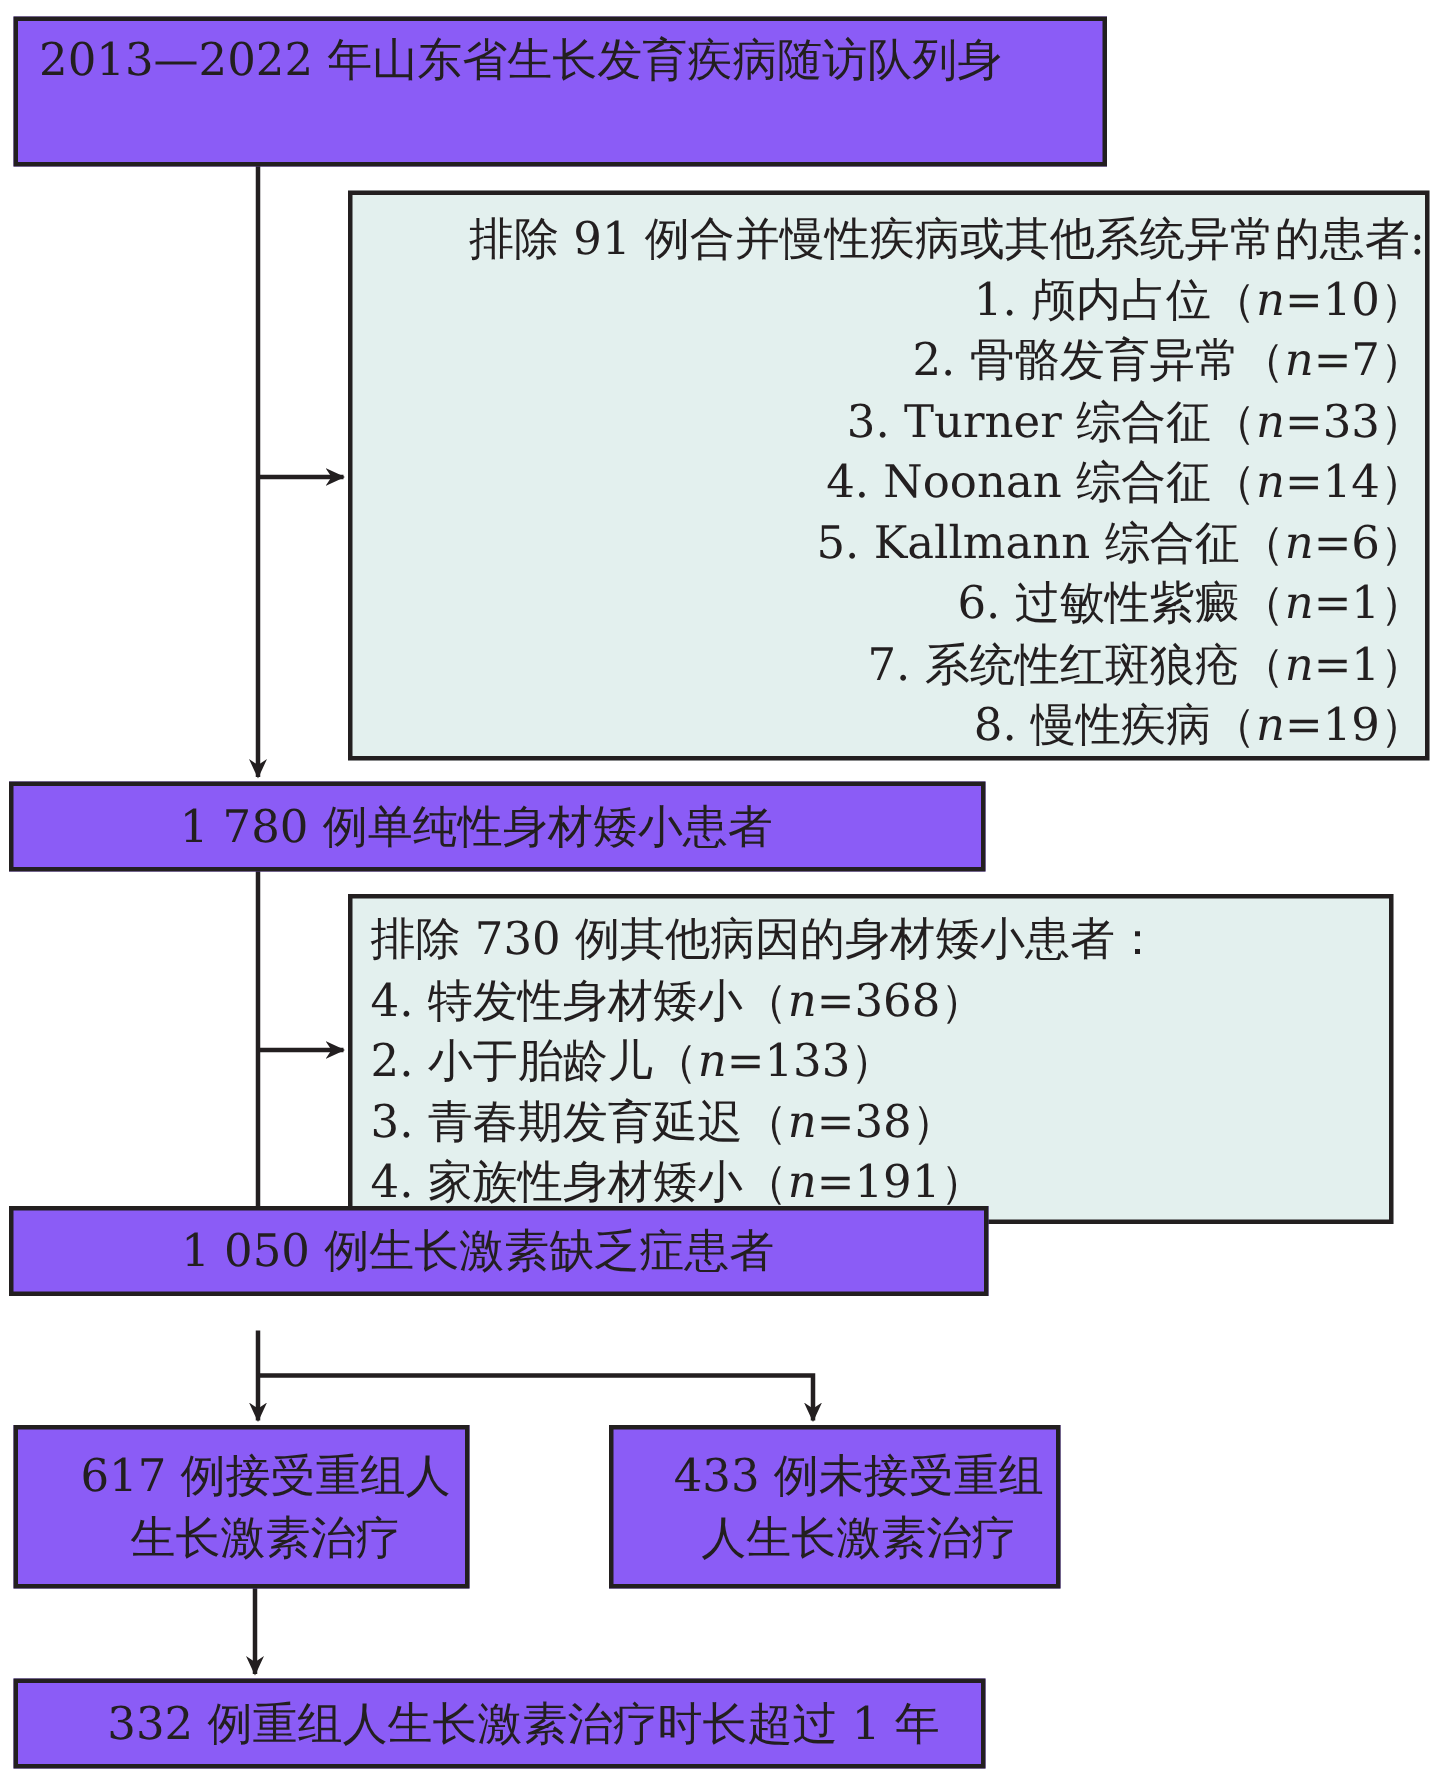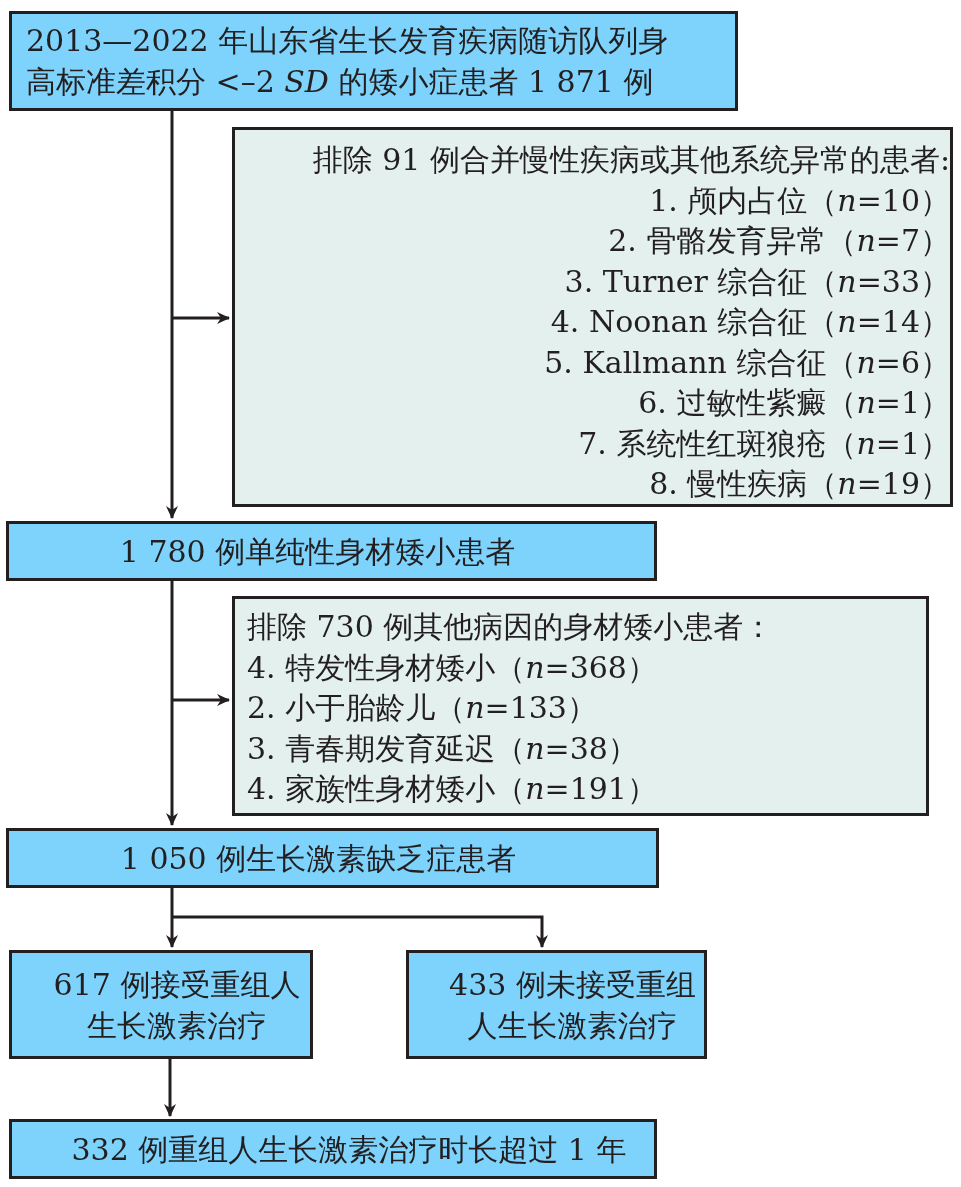--- a/index.html
+++ b/index.html
@@ -1,19 +1,19 @@
 <!DOCTYPE html>
 <html><head>
 <meta charset="utf-8">
 <style>
   html, body { margin:0; padding:0; background:#ffffff; }
   body { width:961px; height:1187px; position:relative; overflow:hidden;
          font-family:"DejaVu Serif","Liberation Serif",serif; color:#231f20; }
   .box { position:absolute; box-sizing:border-box; border:3px solid #231f20;padding-left:32px; }
-  .main { background:#7dd3fc; }
+  .main { background:#8b5cf6; }
   .excl { background:#e3f0ee; }
   .txt { font-size:30px; line-height:41px; }
   .center { display:flex; align-items:center; justify-content:center; text-align:center; }
   .line { display:block; white-space:nowrap; }
   svg.arrows { position:absolute; left:0; top:0; }
   i { font-style:italic; }
 </style>
 </head>
 <body>
 
@@ -27,21 +27,20 @@
   <line x1="172" y1="318" x2="229" y2="318" stroke="#231f20" stroke-width="3" marker-end="url(#ah)"></line>
   <line x1="172" y1="580" x2="172" y2="825" stroke="#231f20" stroke-width="3" marker-end="url(#ah)"></line>
   <line x1="172" y1="700" x2="229" y2="700" stroke="#231f20" stroke-width="3" marker-end="url(#ah)"></line>
   <line x1="172" y1="887" x2="172" y2="947" stroke="#231f20" stroke-width="3" marker-end="url(#ah)"></line>
   <polyline points="172,917 542,917 542,947" fill="none" stroke="#231f20" stroke-width="3" marker-end="url(#ah)"></polyline>
   <line x1="170" y1="1058" x2="170" y2="1116" stroke="#231f20" stroke-width="3" marker-end="url(#ah)"></line>
 </svg>
 
 <div class="box main txt" style="left:9px; top:11px; width:729px; height:100px; padding:6px 0 0 14px;">
   <span class="line">2013—2022 年山东省生长发育疾病随访队列身</span>
-  <span class="line">高标准差积分 &lt;–2 <i>SD</i> 的矮小症患者 1 871 例</span>
 </div>
 
 <div class="box excl txt" style="left:232px; top:127px; width:721px; height:380px; padding:10px 0 0 12px; line-height:40.5px;text-align:right;">
   <span class="line">排除 91 例合并慢性疾病或其他系统异常的患者:</span>
   <div id="excl1">
       <span class="line"><span>1. 颅内占位（</span><i>n</i><span>=10）</span></span>
       <span class="line"><span>2. 骨骼发育异常（</span><i>n</i><span>=7）</span></span>
       <span class="line"><span>3. Turner 综合征（</span><i>n</i><span>=33）</span></span>
       <span class="line"><span>4. Noonan 综合征（</span><i>n</i><span>=14）</span></span>
       <span class="line"><span>5. Kallmann 综合征（</span><i>n</i><span>=6）</span></span>
@@ -58,21 +57,21 @@
 <div class="box excl txt" style="left:232px; top:596px; width:697px; height:220px; padding:8px 0 0 12px; line-height:40.5px;">
   <span class="line">排除 730 例其他病因的身材矮小患者：</span>
   <div id="excl2">
       <span class="line"><span>4. 特发性身材矮小（</span><i>n</i><span>=368）</span></span>
       <span class="line"><span>2. 小于胎龄儿（</span><i>n</i><span>=133）</span></span>
       <span class="line"><span>3. 青春期发育延迟（</span><i>n</i><span>=38）</span></span>
       <span class="line"><span>4. 家族性身材矮小（</span><i>n</i><span>=191）</span></span>
     </div>
 </div>
 
-<div class="box main txt center" style="left:6px; top:828px; width:653px; height:60px;">
+<div class="box main txt center" style="left:6px; top:804px; width:653px; height:60px;">
   <span style="margin-left:-60px;">1 050 例生长激素缺乏症患者</span>
 </div>
 
 <div class="box main txt center" style="left:9px; top:950px; width:304px; height:109px; flex-direction:column;">
   <span class="line">617 例接受重组人</span>
   <span class="line">生长激素治疗</span>
 </div>
 
 <div class="box main txt center" style="left:406px; top:950px; width:301px; height:109px; flex-direction:column;">
   <span class="line">433 例未接受重组</span>

